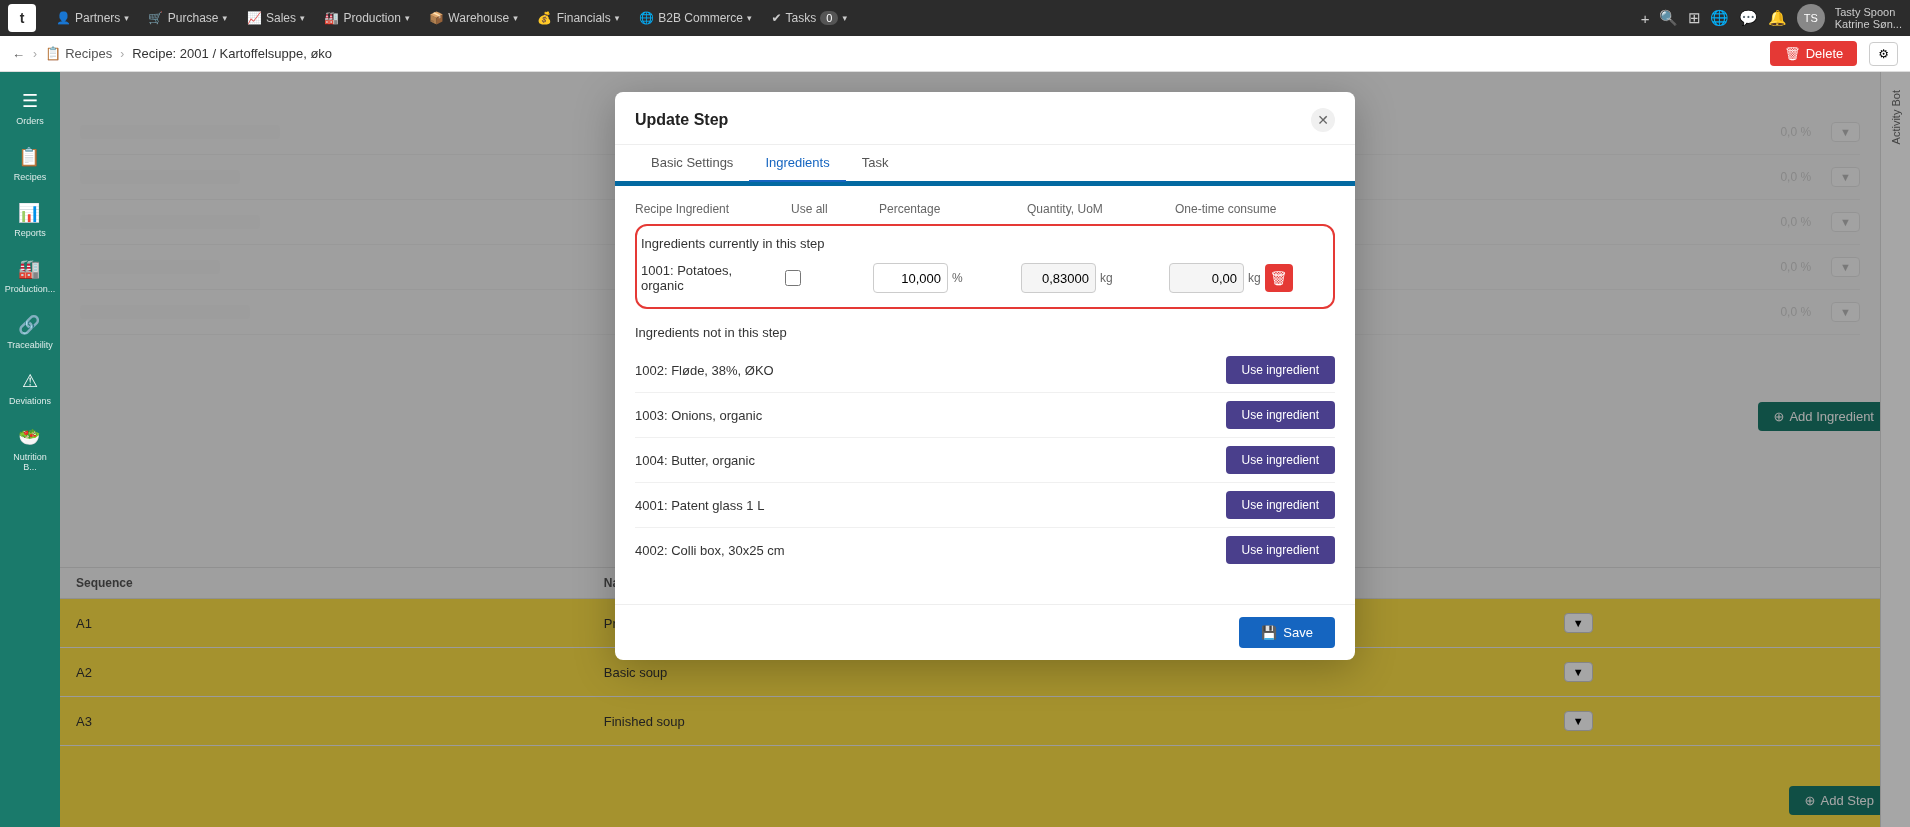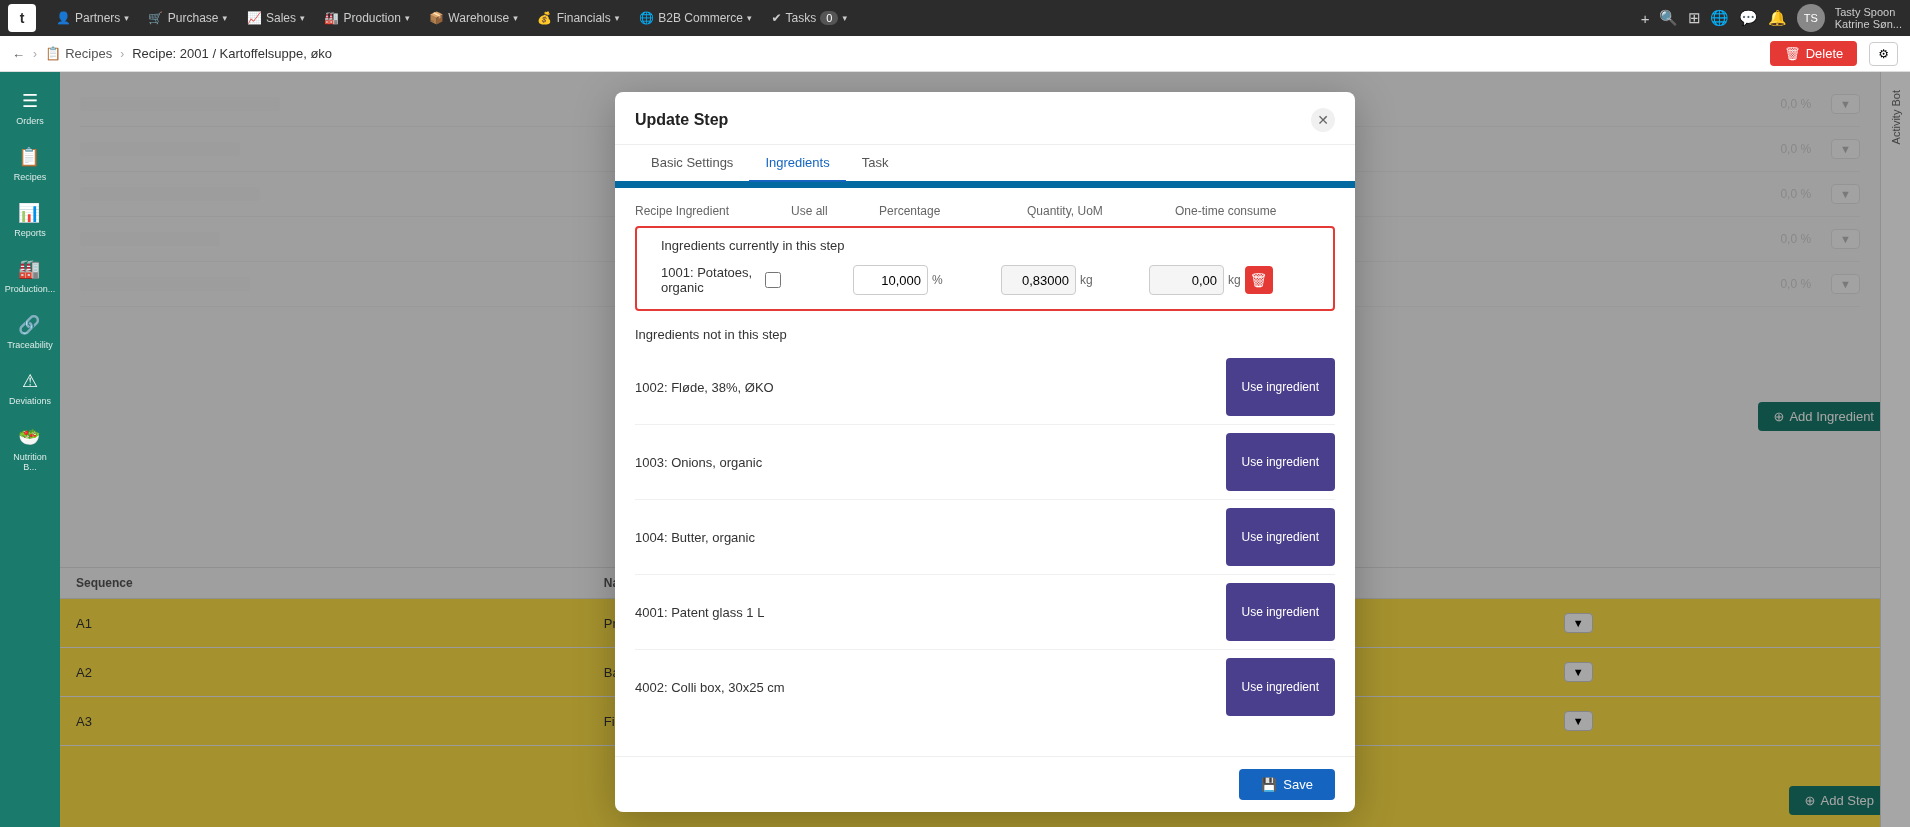--- a/index.html
+++ b/index.html
@@ -91,22 +91,22 @@
       left: 60px; top: 72px;
       width: calc(100% - 60px);
       height: calc(100% - 72px);
       background: #f5f5f5;
       overflow: hidden;
     }
 
     
     .bg-table {
       position: absolute;
-      top: 0; left: 0; right: 30px;
-      padding: 10px 20px;
+      top: 12px; left: 0; right: 30px;
+      padding: 26px 20px;
       opacity: 0.4;
     }
     .bg-row {
       display: flex; align-items: center;
       padding: 12px 0;
       border-bottom: 1px solid #ddd;
       gap: 20px;
       color: #666;
     }
     .bg-percent { font-size: 12px; color: #999; }
@@ -173,40 +173,40 @@
     .modal-title { font-size: 16px; font-weight: 600; color: #222; }
     .modal-close {
       width: 24px; height: 24px; border-radius: 50%;
       background: #f0f0f0; border: none; cursor: pointer;
       display: flex; align-items: center; justify-content: center;
       font-size: 14px; color: #666;
     }
     .modal-tabs {
       display: flex; gap: 0;
       padding: 0 20px;
-      border-bottom: 7px solid #0369a1;
+      border-bottom: 5px solid #0369a1;
     }
     .modal-tab {
       padding: 10px 16px; cursor: pointer; font-size: 13px; color: #555;
       border-bottom: 2px solid transparent; margin-bottom: -1px;
     }
     .modal-tab.active {
       color: #1565c0; border-bottom: 2px solid #1565c0; font-weight: 500;
     }
     .modal-body { padding: 16px 20px; }
     .modal-col-headers {
       display: grid;
       grid-template-columns: 2fr 80px 140px 140px 160px;
       gap: 8px; padding: 0 0 8px;
       font-size: 12px; color: #666;
     }
     .ingredients-in-step {
       border: 2px solid #e53935;
-      border-radius: 4px;
-      padding: 10px 24px;
+      border-radius: 12px;
+      padding: 10px 4px;
       margin-bottom: 16px;
     }
     .section-label { font-size: 13px; font-weight: 500; color: #333; margin-bottom: 8px; }
     .ingredient-row {
       display: grid;
       grid-template-columns: 2fr 80px 140px 140px 160px;
       gap: 8px; align-items: center; padding: 4px 0;
     }
     .ingredient-name { font-size: 13px; color: #333; }
     .ing-checkbox { width: 16px; height: 16px; cursor: pointer; }
@@ -229,21 +229,21 @@
     }
     .ingredients-not-in-step { margin-bottom: 16px; }
     .ingredient-not-row {
       display: flex; align-items: center;
       padding: 8px 0; border-bottom: 1px solid #f0f0f0;
     }
     .ingredient-not-row:last-child { border-bottom: none; }
     .ingredient-not-name { font-size: 13px; color: #333; flex: 1; }
     .btn-use-ingredient {
       background: #4a3f8c; color: #fff; border: none;
-      padding: 22px 16px; border-radius: 4px; cursor: pointer; font-size: 12px;
+      padding: 7px 16px; border-radius: 4px; cursor: pointer; font-size: 12px;
     }
     .modal-footer {
       padding: 12px 20px;
       border-top: 1px solid #eee;
       display: flex; justify-content: flex-end;
     }
     .btn-save {
       background: #1565c0; color: #fff; border: none;
       padding: 8px 22px; border-radius: 4px; cursor: pointer; font-size: 13px;
       display: flex; align-items: center; gap: 6px;

